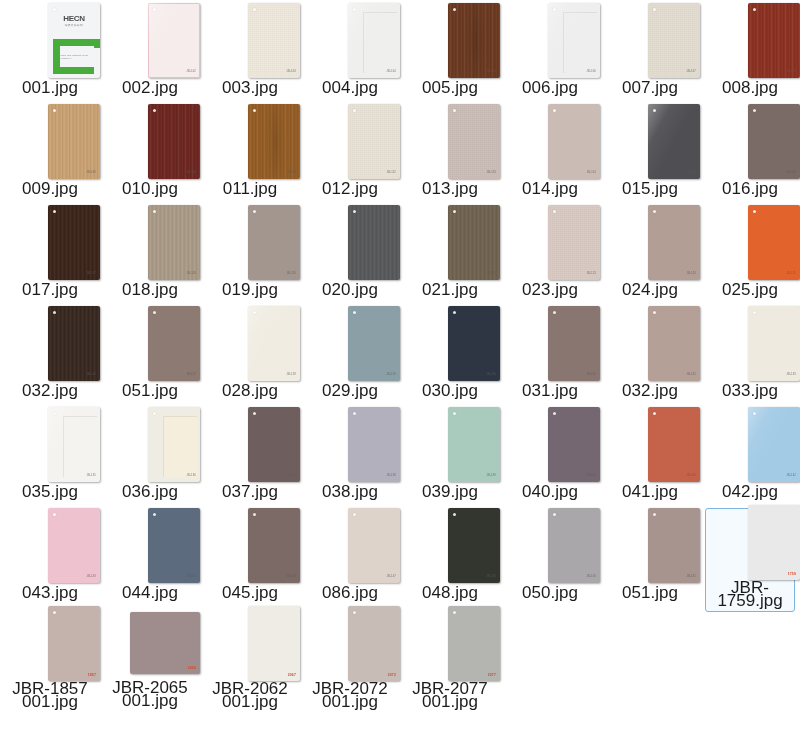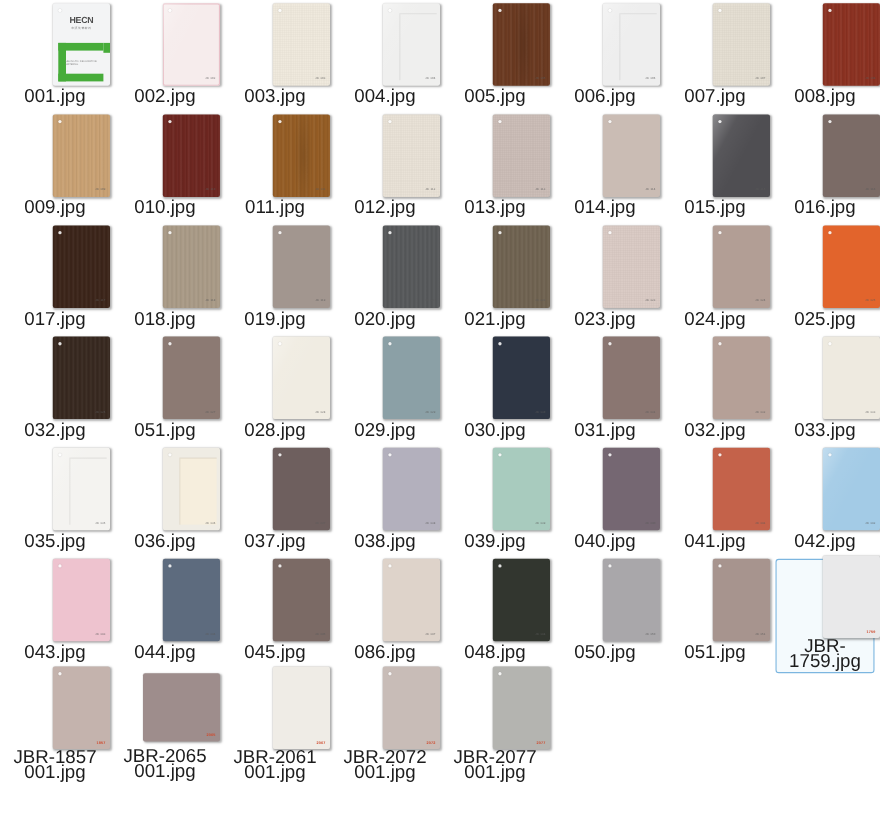--- a/index.html
+++ b/index.html
@@ -809,21 +809,21 @@
         <span class="ln">001.jpg</span>
       </div>
     </div>
     <div class="cell">
       <div class="thumb-wrap">
         <div class="swatch portrait" style="background: rgb(239, 236, 230);">
           <div class="code red">2067</div>
         </div>
       </div>
       <div class="label">
-        <span class="ln">JBR-2061</span>
+        <span class="ln">JBR-2062</span>
         <span class="ln">001.jpg</span>
       </div>
     </div>
     <div class="cell">
       <div class="thumb-wrap">
         <div class="swatch portrait" style="background: rgb(200, 188, 183);">
           <div class="punch"></div>
           <div class="code red">2072</div>
         </div>
       </div>

